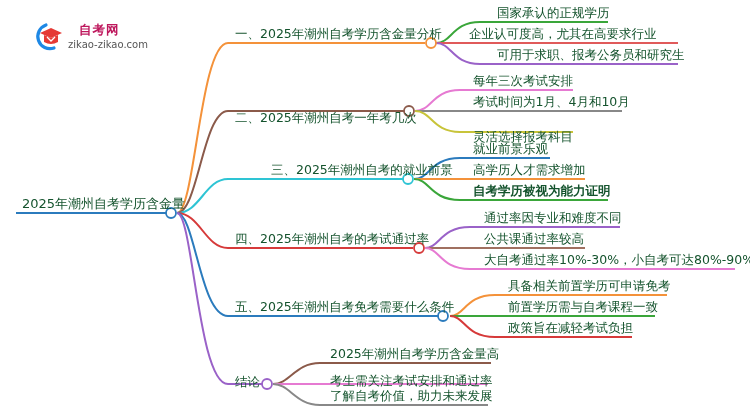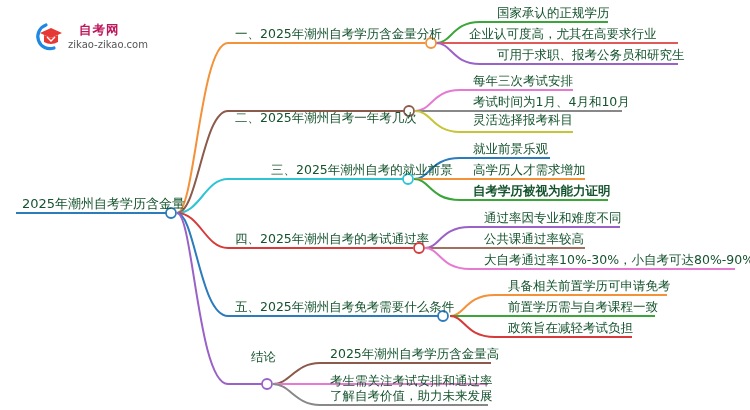--- a/index.html
+++ b/index.html
@@ -70,29 +70,29 @@
   <circle cx="267" cy="384" r="5" fill="#fff" stroke="#9a62c8" stroke-width="1.8"></circle>
 </svg>
 
 <div class="lbl root" style="left:22px;top:196px;">2025年潮州自考学历含金量</div>
 
 <div class="lbl" style="left:235px;top:26px;">一、2025年潮州自考学历含金量分析</div>
 <div class="lbl" style="left:235px;top:110px;">二、2025年潮州自考一年考几次</div>
 <div class="lbl" style="left:235px;top:162px;margin-left:36px;">三、2025年潮州自考的就业前景</div>
 <div class="lbl" style="left:235px;top:231px;">四、2025年潮州自考的考试通过率</div>
 <div class="lbl" style="left:235px;top:299px;">五、2025年潮州自考免考需要什么条件</div>
-<div class="lbl" style="left:235px;top:349px;margin-left:16px;">结论</div>
+<div class="lbl" style="left:235px;top:374px;">结论</div>
 
 <div class="lbl" style="left:497px;top:5px;">国家承认的正规学历</div>
 <div class="lbl" style="left:469px;top:26px;">企业认可度高，尤其在高要求行业</div>
 <div class="lbl" style="left:497px;top:47px;">可用于求职、报考公务员和研究生</div>
 
 <div class="lbl" style="left:473px;top:73px;">每年三次考试安排</div>
 <div class="lbl" style="left:473px;top:94px;">考试时间为1月、4月和10月</div>
-<div class="lbl" style="left:473px;top:112px;text-align:center;">灵活选择报考科目</div>
+<div class="lbl" style="left:473px;top:129px;text-align:center;">灵活选择报考科目</div>
 
 <div class="lbl" style="left:473px;top:141px;">就业前景乐观</div>
 <div class="lbl" style="left:473px;top:162px;">高学历人才需求增加</div>
 <div class="lbl" style="left:473px;top:183px;font-weight:bold;">自考学历被视为能力证明</div>
 
 <div class="lbl" style="left:484px;top:210px;">通过率因专业和难度不同</div>
 <div class="lbl" style="left:484px;top:231px;">公共课通过率较高</div>
 <div class="lbl" style="left:484px;top:252px;">大自考通过率10%-30%，小自考可达80%-90%</div>
 
 <div class="lbl" style="left:508px;top:278px;">具备相关前置学历可申请免考</div>

